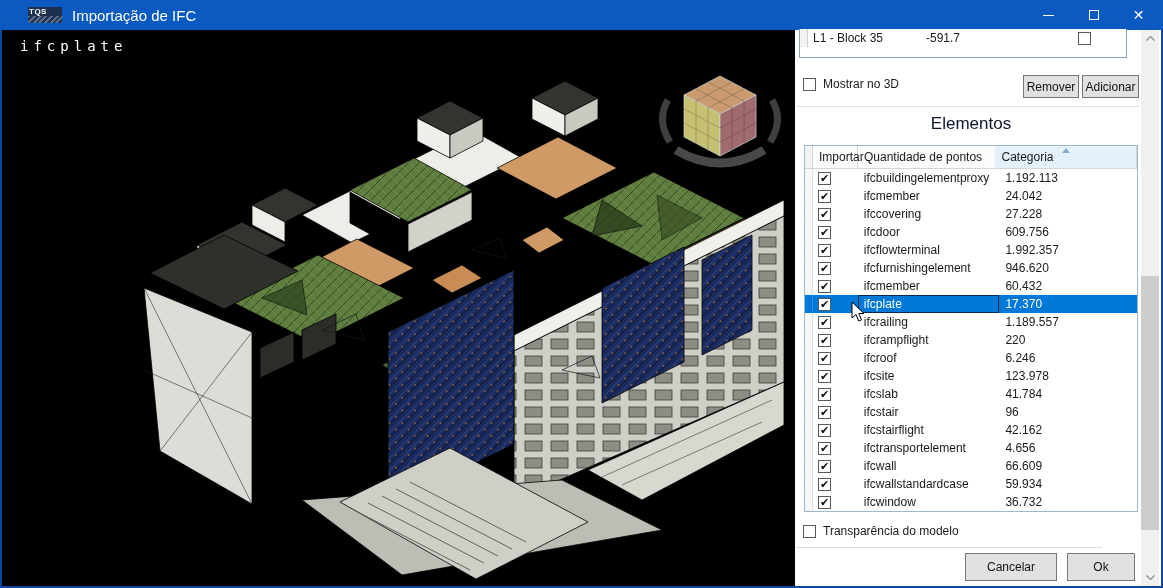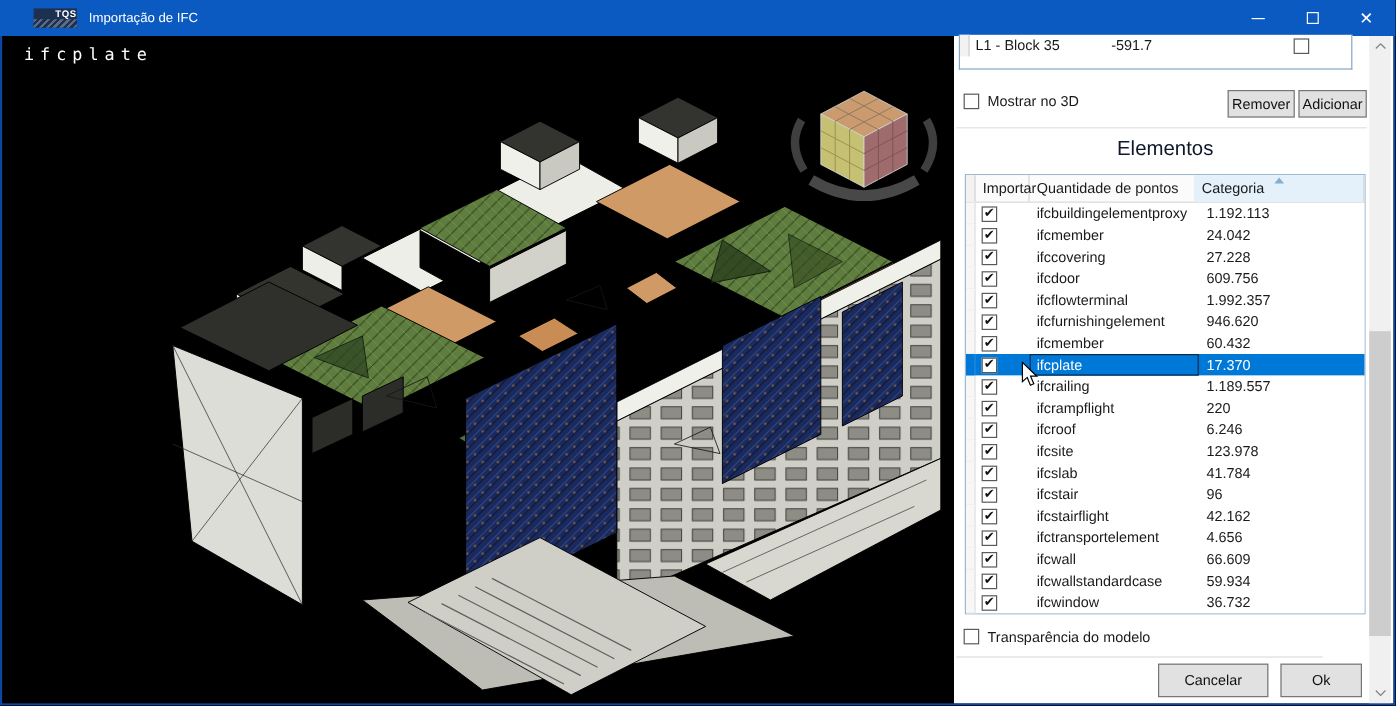--- a/index.html
+++ b/index.html
@@ -6,24 +6,24 @@
   html,body { width:1163px; height:588px; background:#000; overflow:hidden;
               font-family:"Liberation Sans", sans-serif; }
   .window { position:relative; width:1163px; height:588px; background:#000;
             border:2px solid #0d47a1; border-top:none; }
 
   
   .titlebar { position:absolute; left:-2px; top:0; width:1163px; height:30px;
               background:#0a5ac2; display:flex; align-items:center; }
   .app-icon { width:34px; height:16px; margin-left:28px; background:#1d3050;
               color:#fff; font-size:8px; font-weight:bold; text-align:left;
-              padding:1px 18px; line-height:8px; letter-spacing:.5px;
+              padding:1px 1px; line-height:8px; letter-spacing:.5px;
               background-image:repeating-linear-gradient(135deg,#5a6b85 0 2px,#1d3050 2px 4px);
               background-size:100% 7px; background-position:0 100%; background-repeat:no-repeat; }
-  .title-text { color:#fff; font-size:11px; margin-left:10px; }
+  .title-text { color:#fff; font-size:15px; margin-left:10px; }
   .win-controls { position:absolute; right:2px; top:0; height:30px; display:flex; }
   .win-btn { width:45px; height:30px; display:flex; align-items:center; justify-content:center; color:#fff; }
   .glyph-min { width:11px; border-top:1px solid #fff; }
   .glyph-max { width:10px; height:10px; border:1px solid #fff; }
   .glyph-close { font-size:14px; line-height:14px; }
 
   
   .viewport { position:absolute; left:0; top:30px; width:793px; height:556px; background:#000; overflow:hidden; }
   .vp-label { position:absolute; left:18px; top:8px; color:#fff;
               font-family:"DejaVu Sans Mono", monospace; font-size:14px; letter-spacing:5px; font-weight:lighter; }
@@ -70,21 +70,21 @@
                 border-bottom:5px solid #85aed1; }
   .trow { display:flex; height:18px; align-items:center; background:#fff; }
   .tstrip { width:8px; align-self:stretch; background:#f7f7f7; border-right:1px solid #e0e0e0; border-bottom:1px solid #efefef;}
   .tcb-cell { width:45px; display:flex; align-items:center; padding-left:5px; align-self:stretch; }
   .tcat { width:142px; padding-left:6px; height:18px; line-height:18px; }
   .tpts { width:138px; padding-left:6px; }
   .trow.sel { background:#0078d7; color:#fff; }
   .trow.sel .tstrip { background:#0078d7; border-right-color:#2b8bdc; border-bottom-color:#0078d7; }
   .trow.sel .tcat { outline:1px solid #0b2b4e; outline-offset:-1px; background:#0078d7; }
 
-  .transparency { position:absolute; left:8px; top:494px; display:flex; align-items:flex-start; gap:7px; }
+  .transparency { position:absolute; left:8px; top:494px; display:flex; align-items:flex-end; gap:7px; }
   .sep-bottom { position:absolute; left:2px; top:517px; width:305px; border-top:1px solid #dcdcdc; }
   .btn-cancel { left:170px; top:523px; width:92px; height:28px; }
   .btn-ok { left:272px; top:523px; width:68px; height:28px; }
 
   
   .scrollbar { position:absolute; left:346px; top:0; width:18px; height:556px; background:#f0f0f0; }
   .sb-btn { position:absolute; left:0; width:18px; height:17px; display:flex; align-items:center; justify-content:center; }
   .sb-up { top:0; } .sb-down { bottom:0; }
   .sb-thumb { position:absolute; left:0; top:246px; width:18px; height:254px; background:#cdcdcd; }
 

